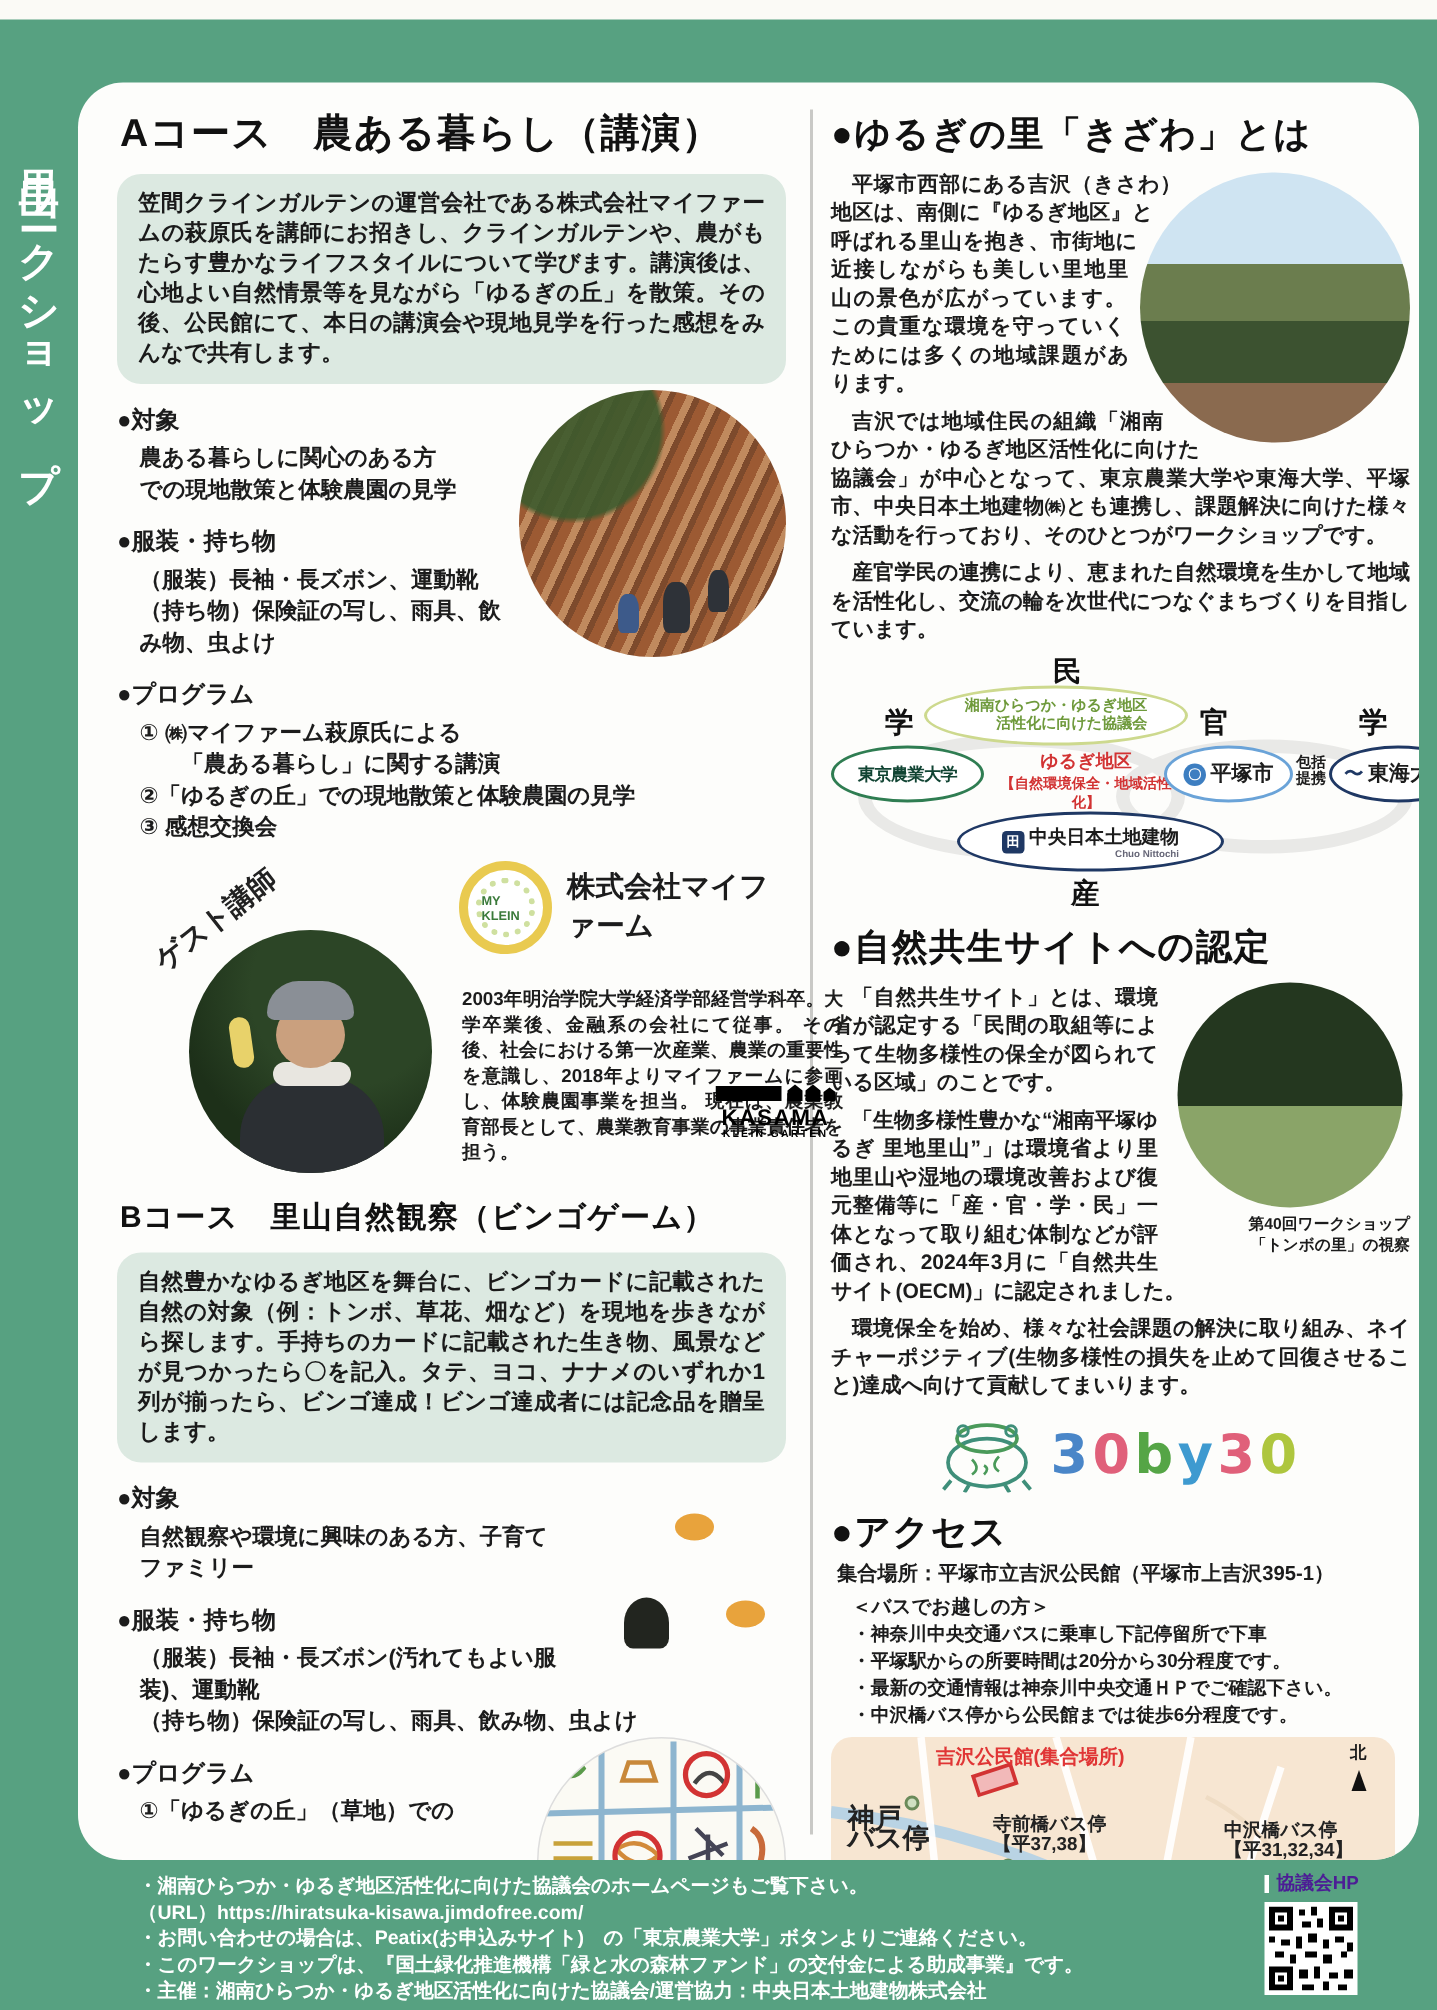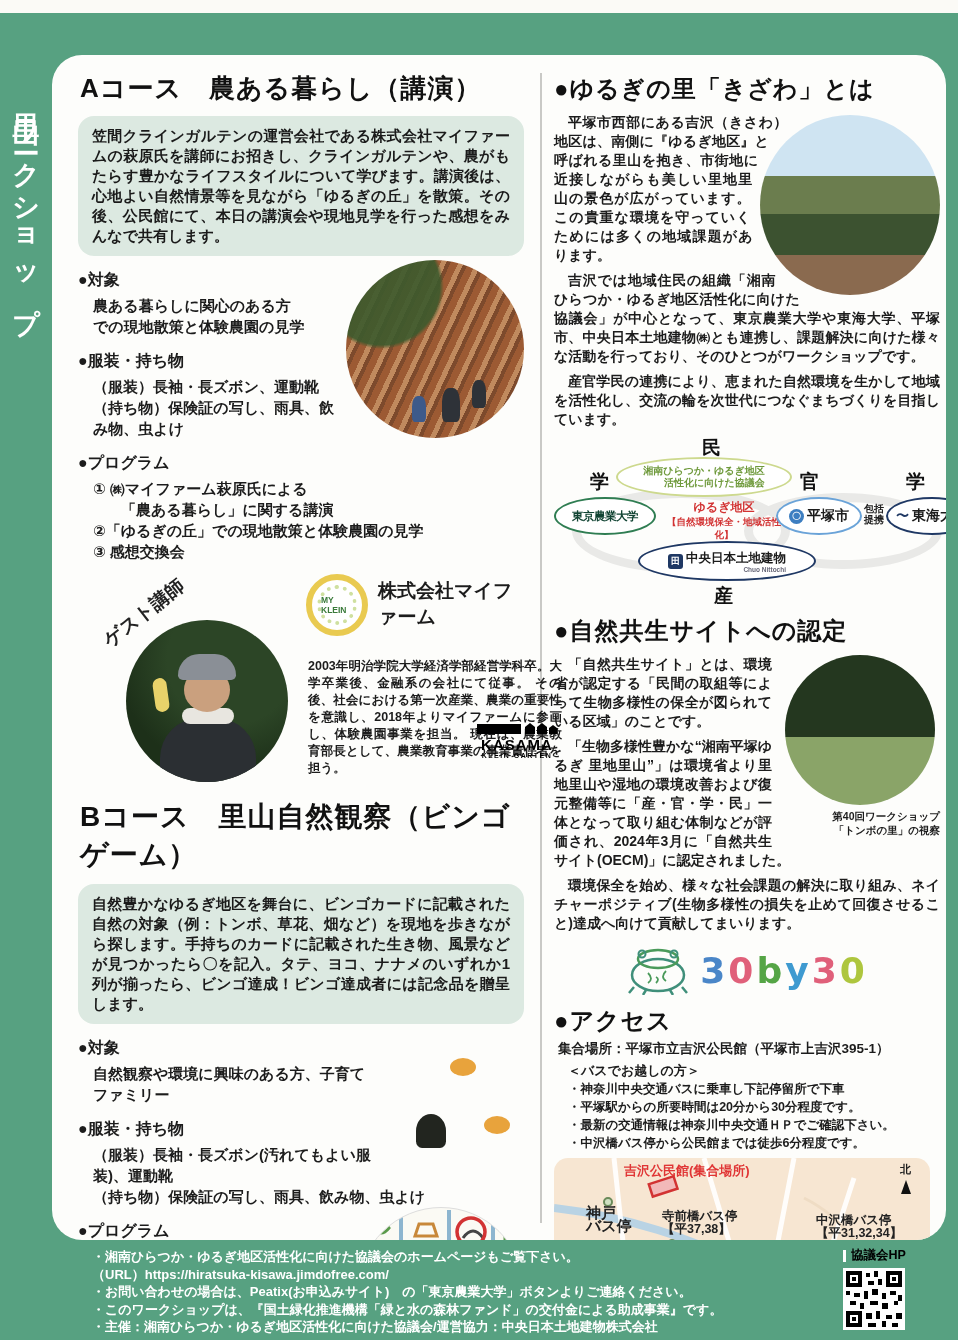--- a/index.html
+++ b/index.html
@@ -110,21 +110,21 @@
   .access-meet{font-size:13.5px;font-weight:900;margin:2px 0 4px 4px;}
   .bus-head{font-size:13px;font-weight:900;margin-left:14px;}
   .bus-line{font-size:12.5px;font-weight:700;line-height:18px;margin-left:14px;}
   .mapbox{position:relative;width:376px;height:186px;margin-top:6px;background:#f7e6d2;border-radius:14px;overflow:hidden;}
   .map-label{position:absolute;font-weight:900;color:#222;line-height:13px;white-space:pre-line;}
   .map-red{color:#e03535;}
   .map-north{position:absolute;text-align:center;font-size:11px;font-weight:900;line-height:11px;}
   
   .footer{position:absolute;left:92px;top:1248px;width:740px;color:#fff;}
   .footer div{font-size:13px;font-weight:700;line-height:17.5px;}
-  .qrwrap{position:absolute;left:843px;top:1247px;color:#000000;}
+  .qrwrap{position:absolute;left:843px;top:1247px;color:#4c1d95;}
   .qrlabel{font-size:12.5px;font-weight:700;display:flex;gap:5px;align-items:center;}
   .qrbar{display:inline-block;width:3px;height:12px;background:#fff;}
   .qr{margin-top:4px;width:62px;height:62px;background:#fff;padding:3px;box-sizing:border-box;}
   .clear{clear:both;}
 </style>
 </head>
 <body>
 
 <div class="scan-strip"></div>
 
@@ -181,21 +181,21 @@
       <div class="kasama">
         <svg width="80" height="14" viewBox="0 0 80 14">
           <rect x="0" y="4" width="44" height="10" fill="#000"></rect>
           <path d="M48 14 v-7 l5-4 5 4 v7 z M60 14 v-7 l5-4 5 4 v7 z M72 14 v-6 l4-3 4 3 v6 z" fill="#000"></path>
         </svg>
         <div class="kasama-name">KASAMA</div>
         <div class="kasama-sub">KLEIN GARTEN</div>
       </div>
     </div>
 
-    <h2 class="course" style="font-size:28px;">Bコース　里山自然観察（ビンゴゲーム）</h2>
+    <h2 class="course" style="font-size:20px;">Bコース　里山自然観察（ビンゴゲーム）</h2>
     <div class="introbox">自然豊かなゆるぎ地区を舞台に、ビンゴカードに記載された自然の対象（例：トンボ、草花、畑など）を現地を歩きながら探します。手持ちのカードに記載された生き物、風景などが見つかったら〇を記入。タテ、ヨコ、ナナメのいずれか1列が揃ったら、ビンゴ達成！ビンゴ達成者には記念品を贈呈します。</div>
 
     <div class="photo float-r kids-photo" style="margin-top:6px;">
       <span class="hat" style="left:74px;top:28px;"></span>
       <span class="hat" style="left:108px;top:86px;"></span>
       <span class="kid" style="left:40px;top:84px;"></span>
     </div>
 
     <div class="seclabel">●対象</div>
     <div class="secline">自然観察や環境に興味のある方、子育てファミリー</div>
@@ -326,21 +326,21 @@
             <circle cx="296" cy="124" r="4"></circle>
             <circle cx="302" cy="164" r="4"></circle>
         </g>
         <g stroke="#222" stroke-width="1.6" fill="none">
           <path d="M322 96 L288 119 M325 96 L300 118 M330 98 L305 160"></path>
           <path d="M288 119 l6 -1 -3 -5 z M300 118 l6 -1 -3 -5 z M305 160 l6 -2 -4 -5 z" fill="#222"></path>
         </g>
         <path d="M352 22 l5 14 h-10 z" fill="#111"></path>
       </svg>
       <div class="map-label map-red" style="left:70px;top:6px;font-size:13px;">吉沢公民館(集合場所)</div>
-      <div class="map-label" style="left:32px;top:48px;font-size:15px;">神戸
+      <div class="map-label" style="left:11px;top:48px;font-size:18px;font-family:Liberation Serif, serif;">神戸
 バス停</div>
       <div class="map-label" style="left:108px;top:52px;font-size:12.5px;">寺前橋バス停
 【平37,38】</div>
       <div class="map-label" style="left:262px;top:56px;font-size:12.5px;">中沢橋バス停
 【平31,32,34】</div>
 
       <div class="map-north" style="left:346px;top:6px;">
         <div>北</div>
       </div>
 

